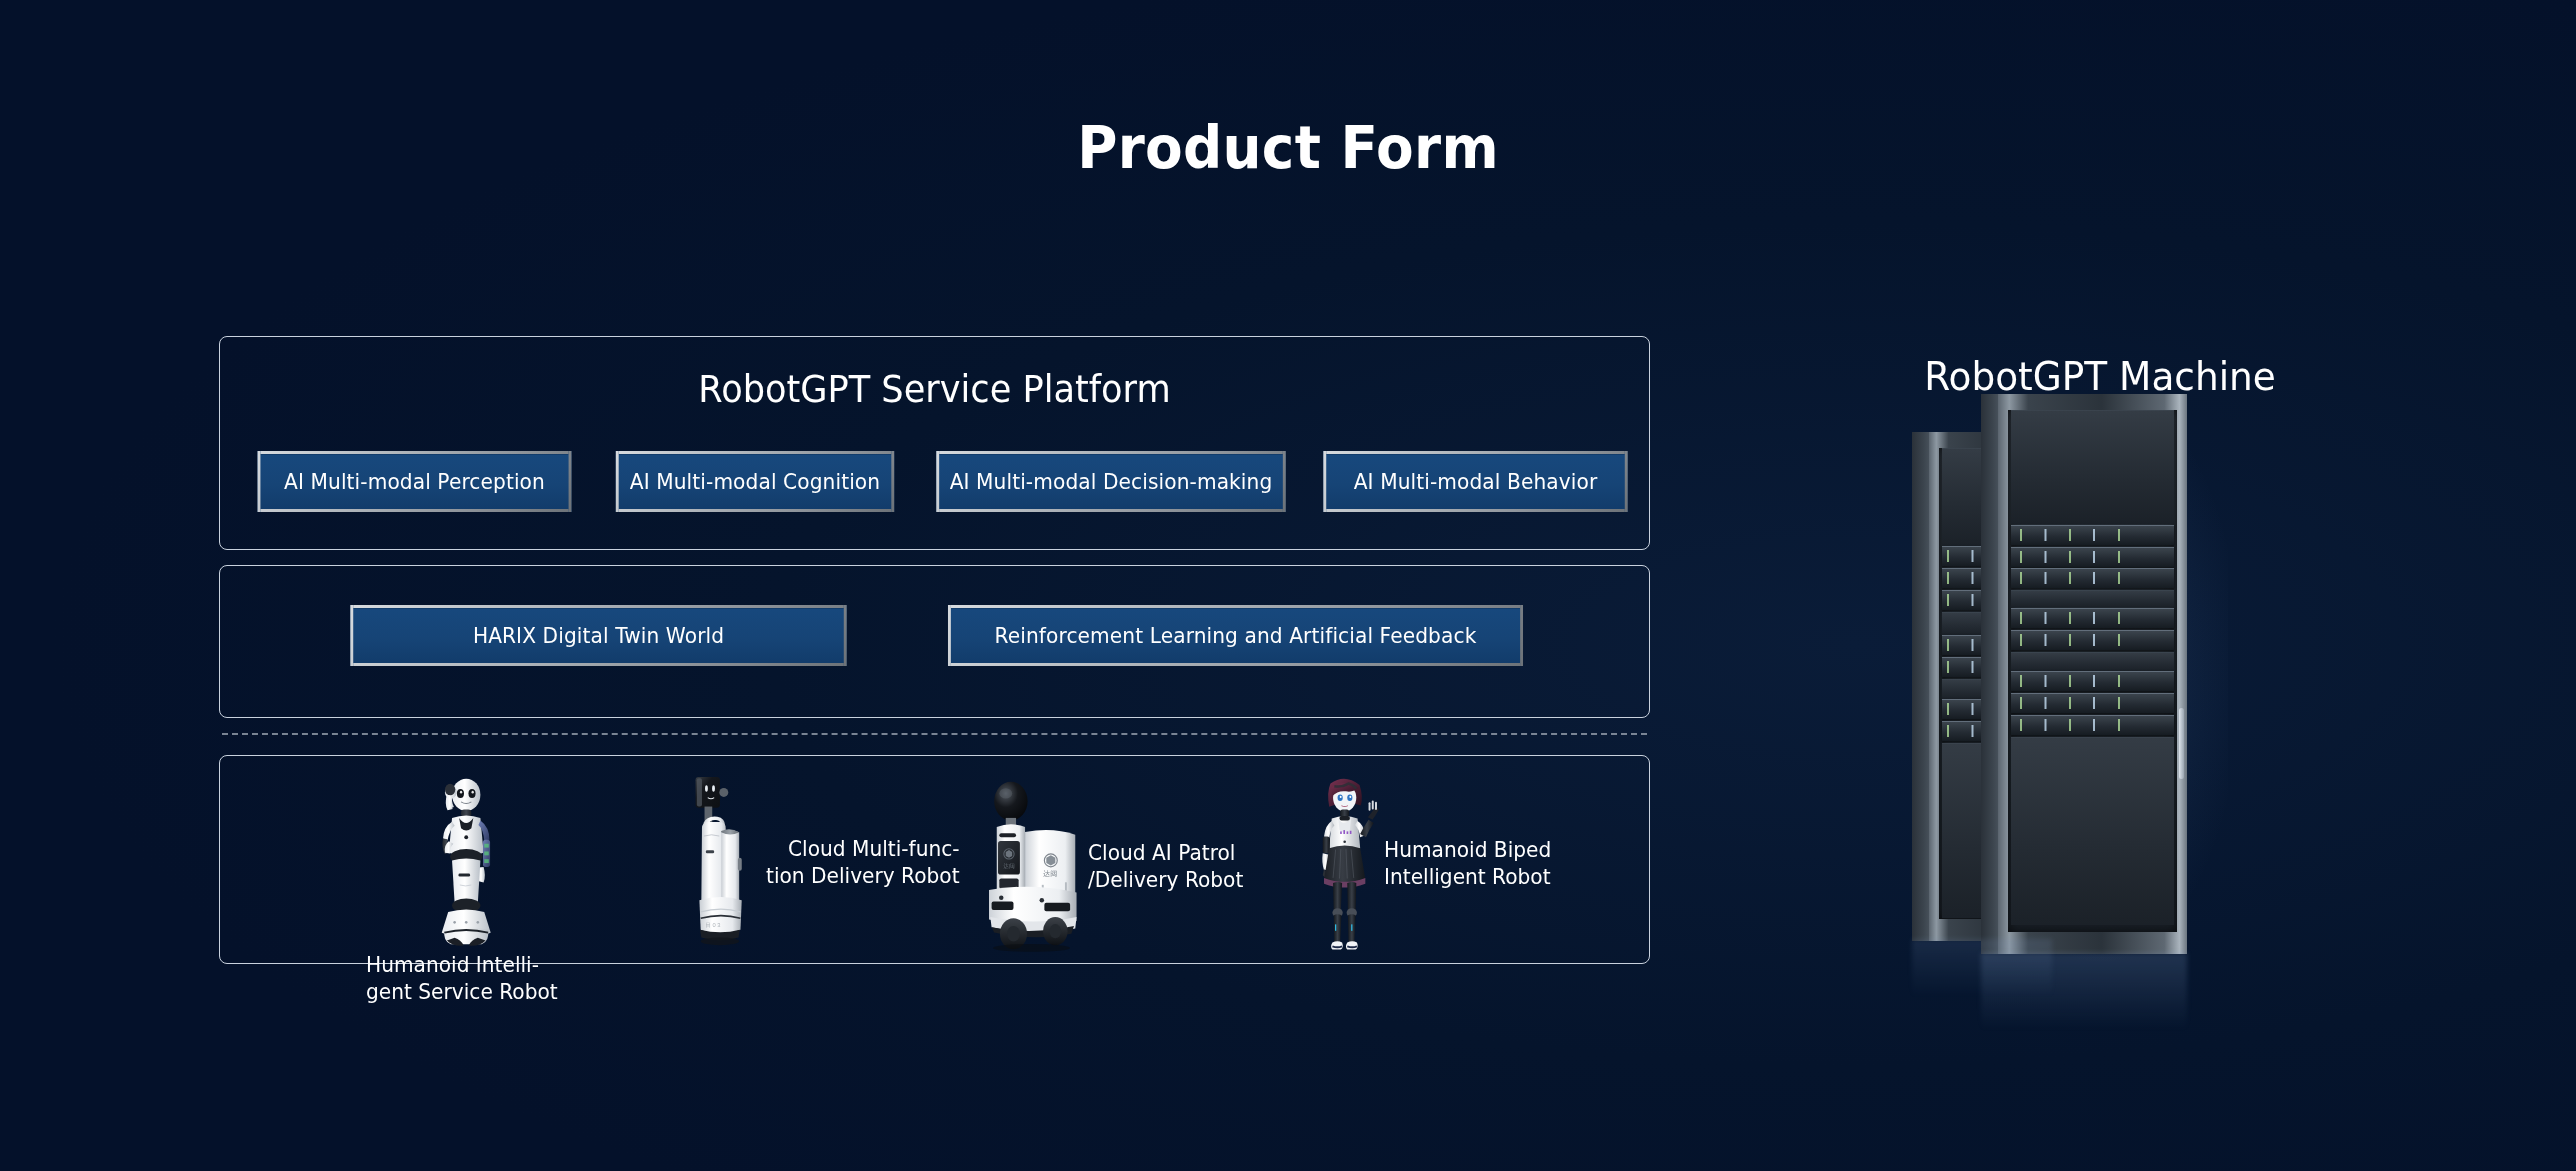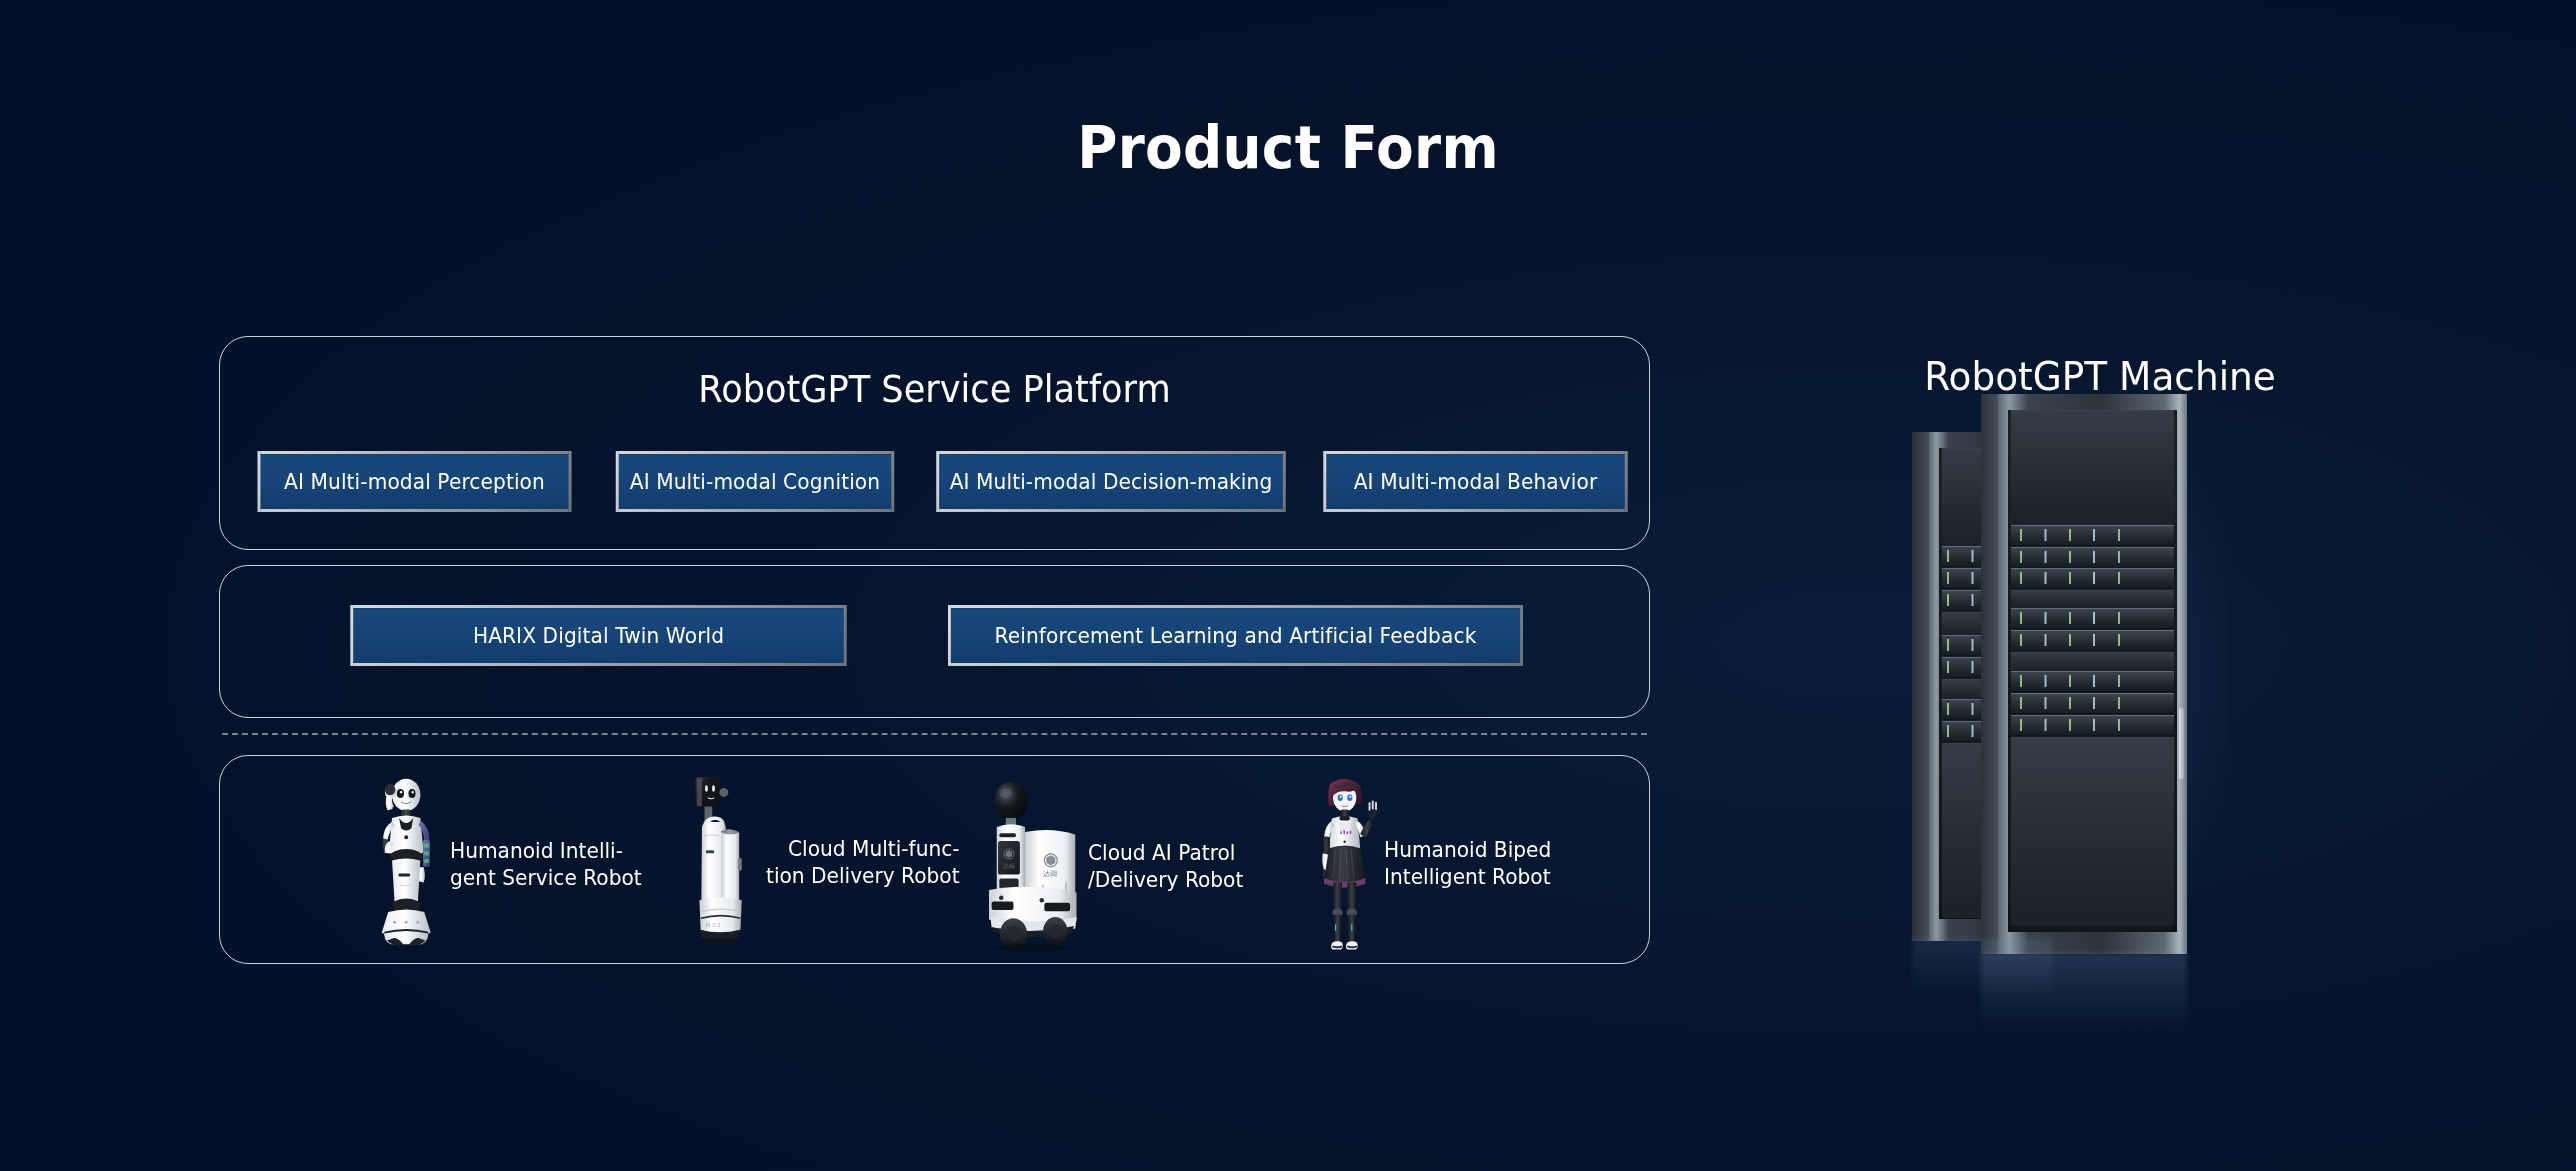--- a/index.html
+++ b/index.html
@@ -31,21 +31,21 @@
     font-weight: 700;
     letter-spacing: 0.3px;
     font-family: "DejaVu Sans", sans-serif;
     transform: scaleX(0.93);
   }
 
   
   .panel {
     position: absolute;
     border: 1.9px solid #c9d2de;
-    border-radius: 29px;
+    border-radius: 8px;
     box-sizing: border-box;
     background: transparent;
     padding-left: 44px;
   }
   #panel-platform { left: 219px; top: 336px; width: 1431px; height: 214px; }
   #panel-harix    { left: 219px; top: 565px; width: 1431px; height: 153px; }
   #panel-robots   { left: 219px; top: 755px; width: 1431px; height: 209px; }
 
   .panel-title {
     position: absolute;
@@ -110,21 +110,21 @@
   .robot-label {
     color: #ffffff;
     font-size: 21px;
     line-height: 1.28;
     font-family: "DejaVu Sans", sans-serif;
     white-space: pre-line;
     margin-left: 5.2px;
     transform: scaleX(0.96);
     transform-origin: left center;
   }
-  #robot-0 { left: 361px;  top: 778px; }
+  #robot-0 { left: 361px;  top: 778px; flex-direction: column; }
   #robot-1 { left: 684px; top: 773px; text-align: right; }
   #robot-2 { left: 980px; top: 778px; }
   #robot-3 { left: 1311px; top: 772px; }
 
   
   #machine-block {
     position: absolute;
     left: 1868px; top: 335px;
     width: 464px; height: 708px;
   }

